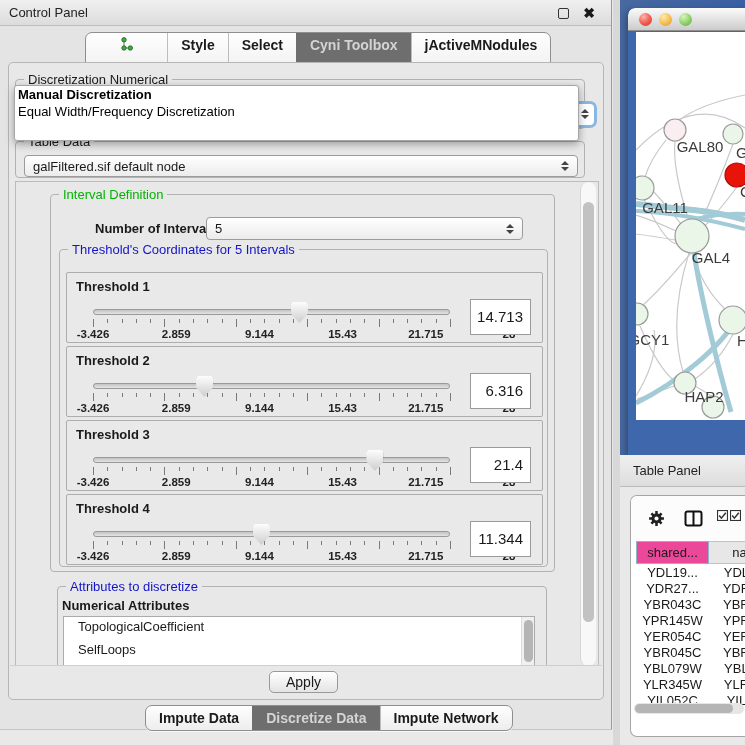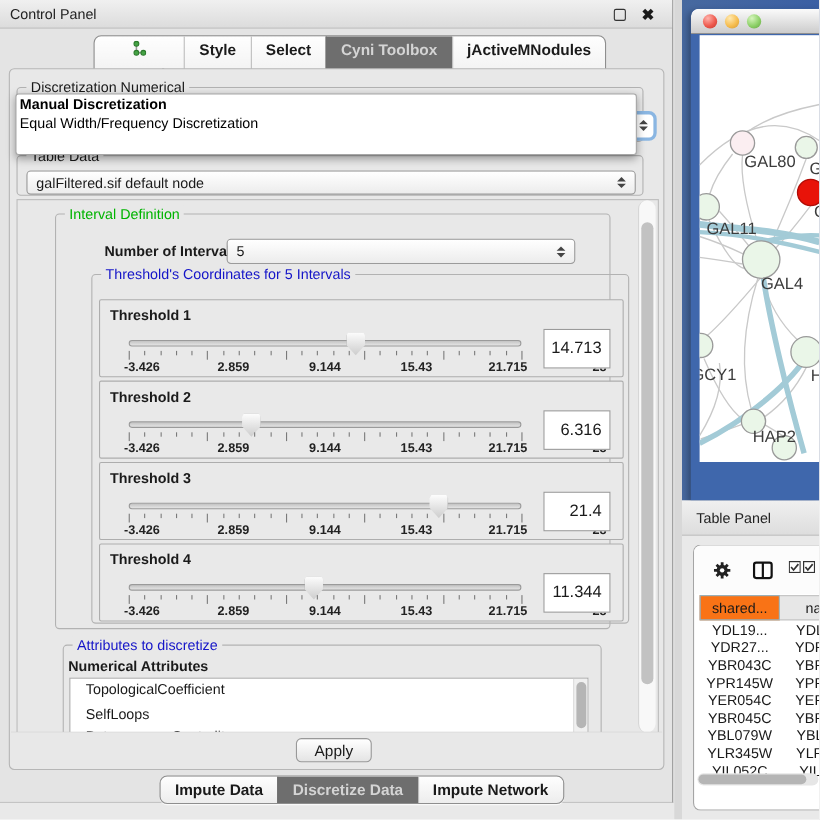--- a/index.html
+++ b/index.html
@@ -47,30 +47,30 @@
 
   .tabledata-group { left:6px; top:78px; width:570px; height:37px; }
 
   .scroll-pane { position:absolute; left:6px; top:118px; width:584px; height:486px; border:1px solid #bcbcbc; background:#e8e8e8; overflow:hidden; }
   .vscroll { position:absolute; right:1px; top:1px; width:16px; height:482px; background:#f8f8f8; border-left:1px solid #d6d6d6; border-radius:8px; }
   .vscroll .thumb-v { position:absolute; left:2px; top:20px; width:11px; height:420px; background:#c2c2c2; border-radius:6px; }
 
   .interval-group { left:34px; top:12px; width:505px; height:378px; }
   .noi-label { position:absolute; left:44px; top:26px; font-size:13px; font-weight:bold; }
   .noi-combo { left:155px; top:22px; width:317px; height:23px; }
-  .thresh-group { position:absolute; left:8px; top:54px; width:489px; height:318px; border:1px solid #b2b2b2; border-radius:4px;margin-left:24px; }
+  .thresh-group { position:absolute; left:8px; top:54px; width:489px; height:318px; border:1px solid #b2b2b2; border-radius:4px; }
 
   .tpanel { position:absolute; left:6px; width:477px; height:71px; border:1px solid #adadad; background:#e9e9e9; border-radius:2px; }
   .tpanel .t-label { position:absolute; left:9px; top:6px; font-weight:bold; font-size:13px; }
   .track { position:absolute; left:26px; top:36px; width:357px; height:6px; border:1px solid #9a9a9a; border-radius:4px; background:linear-gradient(#c3c3c3,#e4e4e4); }
   .thumb { position:absolute; top:-8px; width:17px; height:21px; background:linear-gradient(#fdfdfd,#cdcdcd); clip-path:polygon(10% 0,90% 0,100% 15%,100% 55%,50% 100%,0 55%,0 15%); filter:drop-shadow(0 0 1px #777); }
   .ticks { position:absolute; left:26px; top:46px; width:357px; height:9px; }
   .tick { position:absolute; top:0; width:1px; height:4px; background:#7a7a7a; }
   .tick.major { height:8px; }
-  .ticklabels { position:absolute; left:38px; top:55px; width:416px; height:12px;padding-left:31px; }
+  .ticklabels { position:absolute; left:26px; top:55px; width:416px; height:12px;padding-left:31px; }
   .ticklabel { position:absolute; transform:translateX(-50%); font-size:11.5px; font-weight:bold; color:#222; white-space:nowrap; }
   .vbox { position:absolute; left:403px; top:26px; width:61px; height:36px; background:#fff; border:1px solid #9a9a9a; font-size:15px; text-align:right; line-height:34px; padding-right:7px; }
 
   .attrs-group { left:41px; top:404px; width:490px; height:160px; }
   .na-label { position:absolute; left:4px; top:11px; font-size:13px; font-weight:bold; }
   .attr-list { position:absolute; left:5px; top:29px; width:472px; height:120px; background:#fff; border:1px solid #ababab; overflow:hidden; }
   .attr-item { font-size:13px; padding-left:14px; height:20px; line-height:20px; }
   .attr-list .list-vscroll { position:absolute; right:0; top:0; width:13px; height:100%; background:#f0f0f0; border-left:1px solid #ddd; }
   .attr-list .list-thumb { position:absolute; left:2px; top:3px; width:9px; height:42px; background:#b5b5b5; border-radius:5px; }
 
@@ -91,21 +91,21 @@
   .light-green { background:radial-gradient(circle at 35% 28%, #d6f5bd, #8ed169 55%, #60a23c); }
   .net-canvas { position:absolute; left:8px; top:24px; width:109px; height:388px; background:#fff; }
 
   .table-panel-header { position:absolute; left:0; top:455px; width:125px; height:32px; background:linear-gradient(#f0f0f0,#dddddd); border-bottom:1px solid #bbb; font-size:13px; line-height:32px; padding-left:13px; color:#222; }
   .table-window { position:absolute; left:10px; top:495px; width:115px; height:242px; background:#fff; border:1px solid #a5a5a5; border-right:none; border-radius:7px 0 0 7px; overflow:hidden; }
   .tp-toolbar { position:absolute; left:0; top:0; width:100%; height:44px; background:#fcfcfc; }
   .tp-toolbar svg { position:absolute; top:14px; }
   .icon-gear { left:17px; } .icon-cols { left:53px; } .icon-check1 { left:86px; } .icon-check2 { left:99px; }
   .tp-head { position:absolute; left:5px; top:45px; height:23px; display:flex; }
   .tp-head .hc { font-size:13px; text-align:center; line-height:22px; overflow:hidden; }
-  .hc1 { width:73px; background:#f97316; border:1px solid #8fb6c8; }
+  .hc1 { width:73px; background:#ec4899; border:1px solid #8fb6c8; }
   .hc2 { width:62px; background:#e7e7e7; border:1px solid #c2c2c2; border-left:none; }
   .tp-rows { position:absolute; left:5px; top:69px; width:135px; }
   .tp-row { display:flex; height:16px; font-size:13px; }
   .tp-row .c1 { width:73px; text-align:center; overflow:hidden; white-space:nowrap; }
   .tp-row .c2 { width:62px; text-align:center; overflow:hidden; white-space:nowrap; }
   .tp-hscroll { position:absolute; left:3px; top:207px; width:110px; height:11px; background:#e6e6e6; border-radius:6px; }
   .tp-hscroll .thumb-h { position:absolute; left:1px; top:1px; width:98px; height:9px; background:#b5b5b5; border-radius:5px; }
 
   svg text { font-family:"Liberation Sans", sans-serif; }
 </style>

